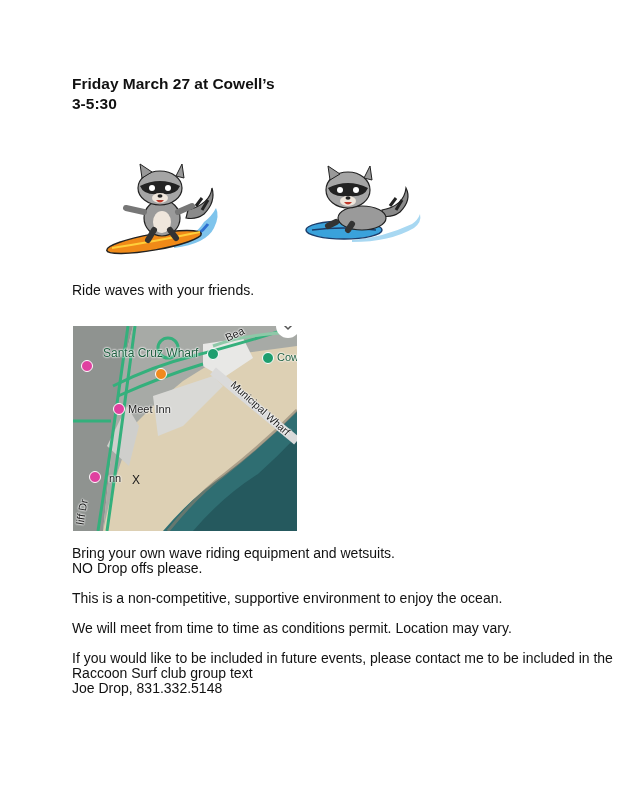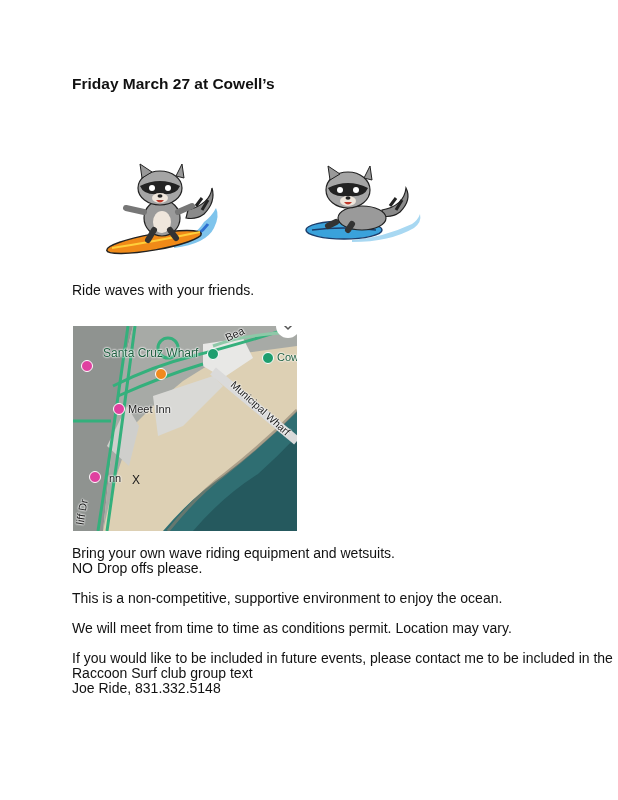--- a/index.html
+++ b/index.html
@@ -9,20 +9,21 @@
   .img { position:absolute; }
   .map { position:absolute; left:73px; top:326px; width:224px; height:205px; overflow:hidden; background:#d9c7a6; }
   .lbl { position:absolute; font-size:11px; color:#1a1a1a; text-shadow:0 0 2px #fff,0 0 2px #fff,0 0 2px #fff; white-space:nowrap; font-family:"Liberation Sans", sans-serif; }
   .pin { position:absolute; width:12px; height:12px; border-radius:50%; border:1.5px solid #fff; box-sizing:border-box; }
 </style>
 </head>
 <body>
 
 <div class="title">
   <div>Friday March 27 at Cowell’s</div>
+  <div>3-5:30</div>
 </div>
 
 <div class="img" style="left:104px;top:160px;width:130px;height:96px;">
   <svg width="130" height="96" viewBox="0 0 130 96">
     <path d="M70 82 q20 -4 30 -20 q8 -6 12 -14 q4 8 -2 20 q-8 16 -40 20z" fill="#7fc4ec"></path>
     <path d="M78 80 q16 -2 26 -16" stroke="#2e6fd0" stroke-width="3" fill="none"></path>
     <ellipse cx="50" cy="82" rx="48" ry="8" transform="rotate(-10 50 82)" fill="#f08a18" stroke="#222" stroke-width="1.5"></ellipse>
     <path d="M8 88 q40 -6 88 -16" stroke="#ffcf3a" stroke-width="2" fill="none"></path>
     <path d="M84 50 q22 -6 24 -22 q4 14 -8 26 q-8 6 -18 4z" fill="#8a8a8a" stroke="#222" stroke-width="1.2"></path>
     <path d="M92 46 l6 -8 M98 50 l6 -10" stroke="#222" stroke-width="3"></path>
@@ -106,14 +107,14 @@
 
 <div class="p" style="top:546px;">
   <div>Bring your own wave riding equipment and wetsuits.</div>
   <div>NO Drop offs please.</div>
 </div>
 <div class="p" style="top:591px;">This is a non-competitive, supportive environment to enjoy the ocean.</div>
 <div class="p" style="top:621px;">We will meet from time to time as conditions permit.  Location may vary.</div>
 <div class="p" style="top:651px;">
   <div>If you would like to be included in future events, please contact me to be included in the</div>
   <div>Raccoon Surf club group text</div>
-  <div>Joe Ride, 831.332.5148</div>
+  <div>Joe Drop, 831.332.5148</div>
 </div>
 
 </body></html>

